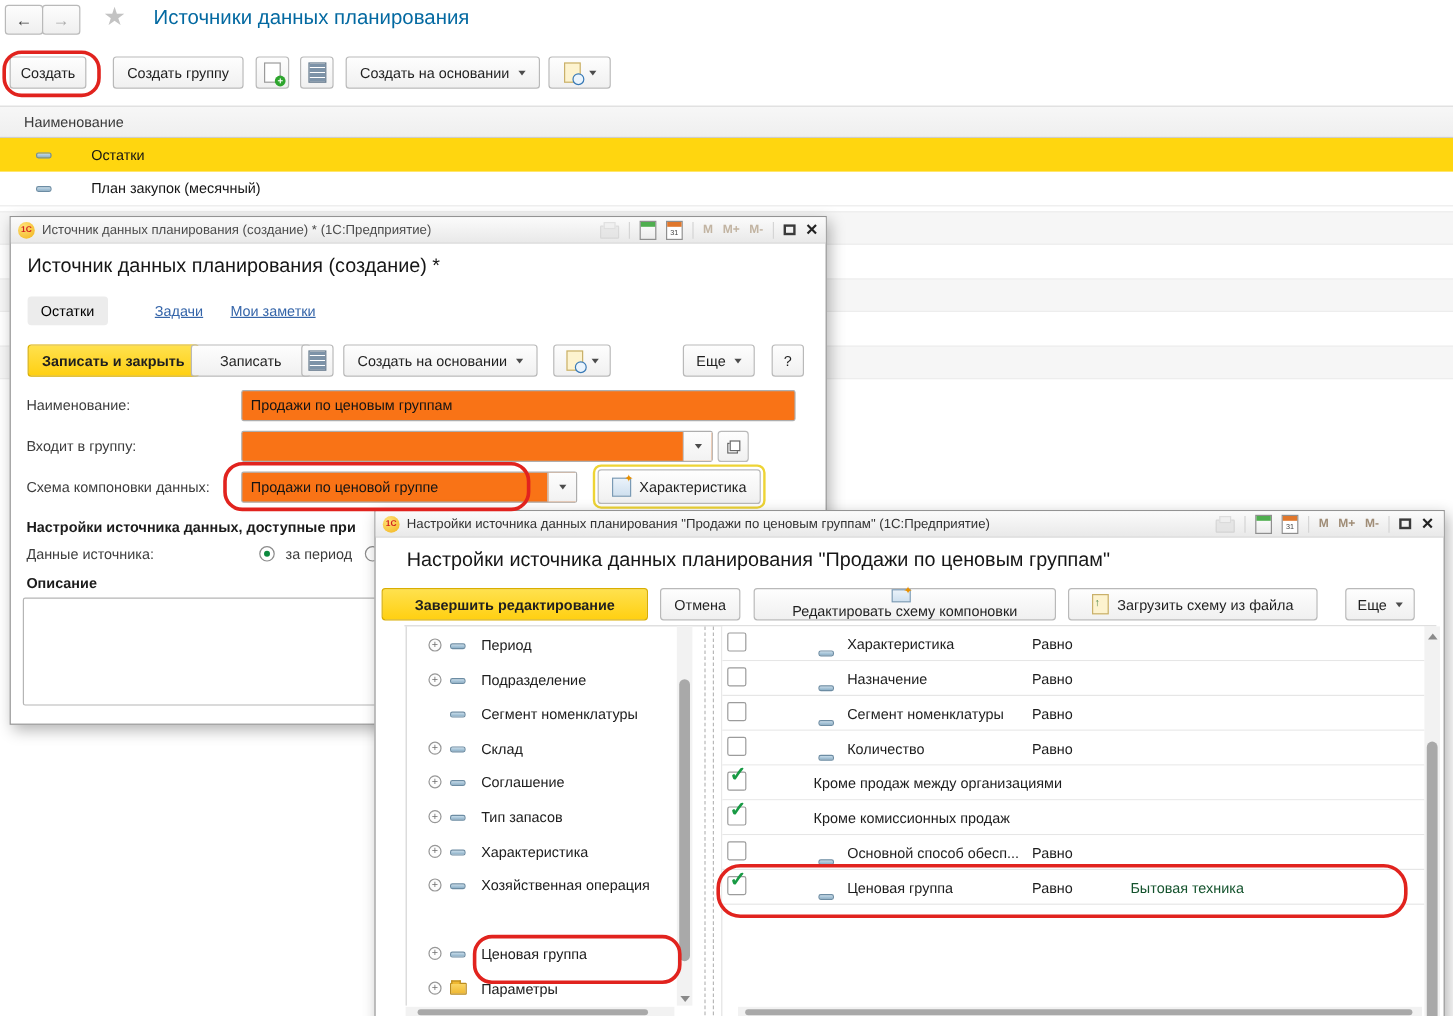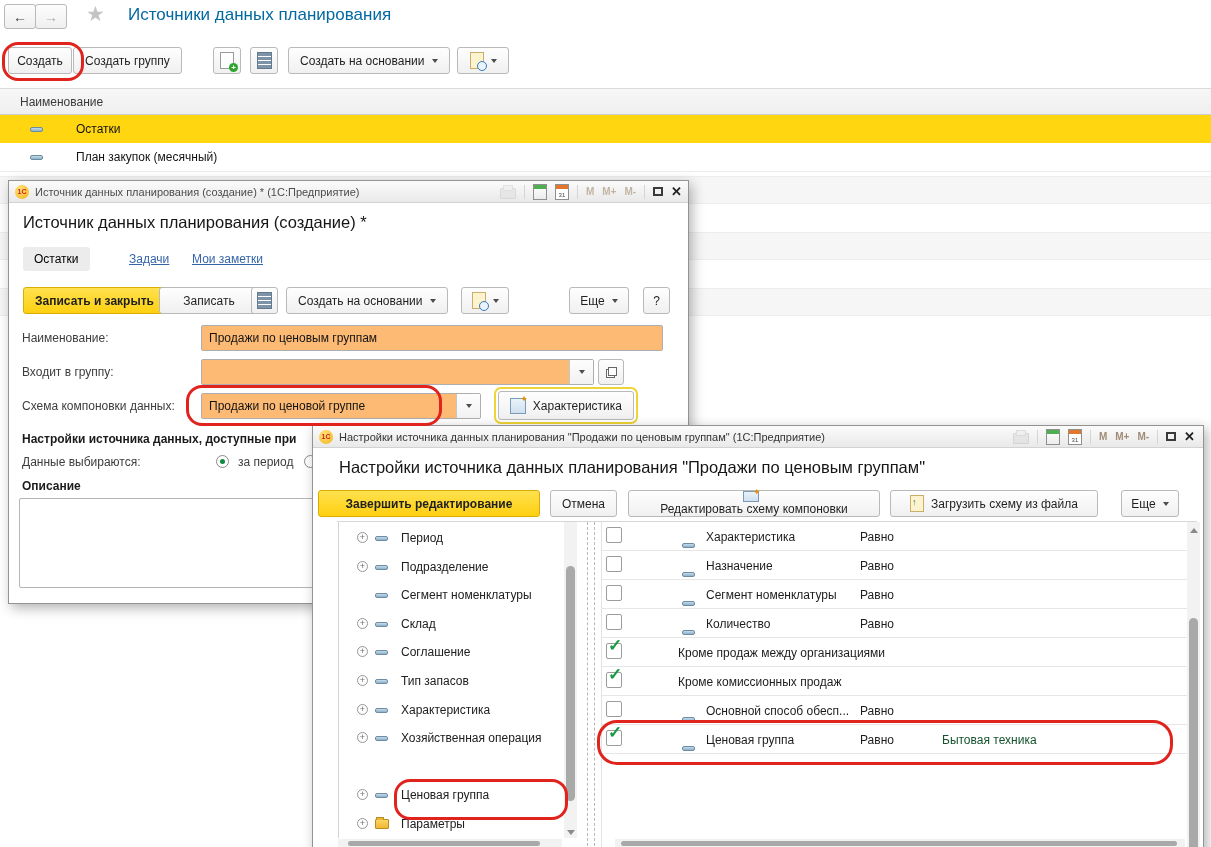--- a/index.html
+++ b/index.html
@@ -6,21 +6,21 @@
   .page{position:relative;width:1211px;height:847px;overflow:hidden;background:#fff;}
 
   
   .btn{display:inline-flex;align-items:center;justify-content:center;height:27px;padding:0 11px;
        background:linear-gradient(#fefefe,#f0f0f0);border:1px solid #b9b9b9;border-radius:3px;
        font-size:12px;color:#1f1f1f;box-sizing:border-box;white-space:nowrap;}
   .btn.yellow{background:linear-gradient(#ffe14e,#ffd012);border-color:#d9ae00;font-weight:bold;}
   .btn.iconbtn{padding:0 5px;}
   .caret{width:0;height:0;border-left:3.5px solid transparent;border-right:3.5px solid transparent;
          border-top:4px solid #4c4c4c;display:inline-block;margin-left:7px;}
-  .combo{position:absolute;display:flex;background:#fdba74;border:1px solid #aeaeae;border-radius:2px;
+  .combo{position:absolute;display:flex;background:#f97316;border:1px solid #aeaeae;border-radius:2px;
          height:26px;box-sizing:border-box;align-items:center;}
   .combo .val{flex:1;padding:0 7px;font-size:12px;color:#141414;white-space:nowrap;overflow:hidden;}
   .combo .dd{width:23px;align-self:stretch;border-left:1px solid #c6c6c6;display:flex;align-items:center;justify-content:center;background:linear-gradient(#fdfdfd,#f2f2f2);}
   .combo .dd .caret{margin:0;}
   .fldlabel{position:absolute;font-size:12px;color:#3d3d3d;white-space:nowrap;}
   .seclabel{font-weight:bold;color:#1b1b1b;}
   .radio{position:absolute;width:13px;height:13px;border:1px solid #8b8b8b;border-radius:50%;background:#fff;box-sizing:border-box;}
   .radio.sel::after{content:"";position:absolute;left:3px;top:3px;right:3px;bottom:3px;background:#0d8a3e;border-radius:50%;}
 
   
@@ -132,21 +132,21 @@
     <div class="nav-btn" style="left:35px;">
       <span style="color:#ababab;">→</span>
     </div>
     <div class="bg-star">★</div>
     <div class="bg-title">Источники данных планирования</div>
 
     <div class="bg-toolbar">
       <button class="btn" style="left:8px;width:64px;">
           <span>Создать</span>
         </button>
-      <button class="btn" style="left:73px;text-align:right;">
+      <button class="btn" style="left:94px;text-align:right;">
           <span>Создать группу</span>
         </button>
       <button class="btn iconbtn" style="left:213px;width:28px;">
           <span class="ico-docplus"></span>
         </button>
       <button class="btn iconbtn" style="left:250px;width:28px;">
           <span class="ico-stack"></span>
         </button>
       <button class="btn" style="left:288px;">
           <span>Создать на основании</span>
@@ -251,21 +251,21 @@
           <span class="caret"></span>
         </span>
     </div>
     <button class="btn" style="left:489px;top:210px;width:136px;height:29px;position:absolute;outline:2px solid #eed435;outline-offset:2px;">
       <span class="ico-wand" style="margin-right:7px;"></span>
       <span>Характеристика</span>
     </button>
 
     <span class="fldlabel seclabel" style="left:13px;top:251px;">Настройки источника данных, доступные при</span>
 
-    <span class="fldlabel" style="left:13px;top:274px;">Данные выбираются:</span>
+    <span class="fldlabel" style="left:13px;top:274px;">Данные источника:</span>
     <span class="radio sel" style="left:207px;top:274px;"></span>
     <span class="fldlabel" style="left:229px;top:274px;">за период</span>
     <span class="radio" style="left:295px;top:274px;"></span>
 
     <span class="fldlabel seclabel" style="left:13px;top:298px;">Описание</span>
     <div style="position:absolute;left:10px;top:317px;width:592px;height:88px;border:1px solid #b5b5b5;border-radius:2px;background:#fff;"></div>
   </div>
 
   <div class="win" id="winSettings">
     <div class="titlebar">

